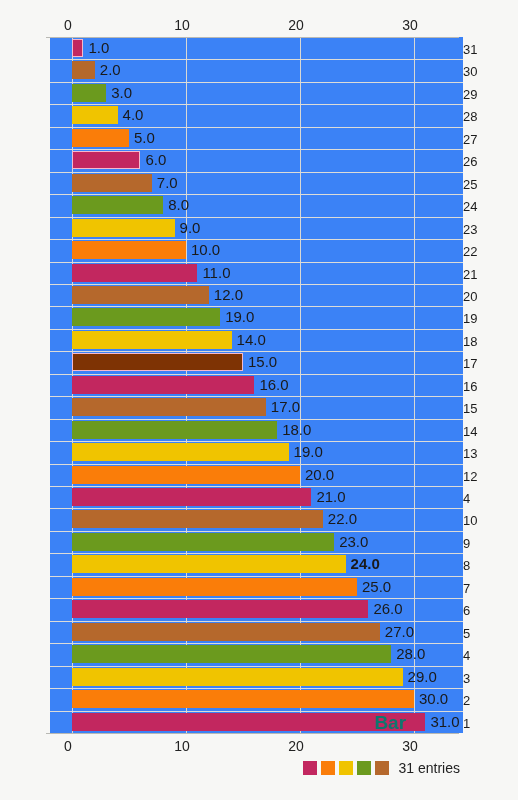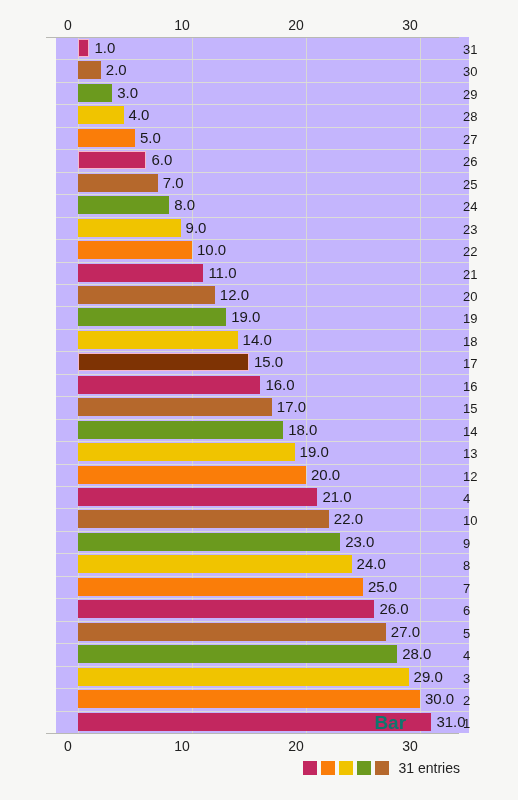--- a/index.html
+++ b/index.html
@@ -19,25 +19,25 @@
   #chart-root {
     position: absolute;
     left: 0; top: 0;
     width: 518px; height: 800px;
     background: #f7f7f5;
   }
 
   
   #plot-area {
     position: absolute;
-    left: 56px;
+    left: 50px;
     top: 37px;
     width: 413px;
     height: 696px;
-    background: #c4b5fd;
+    background: #3b82f6;
     box-sizing: border-box;
   }
 
   
   .vgrid {
     position: absolute;
     top: 0;
     width: 1px;
     height: 696px;
     background: #d8d8d4;
@@ -278,21 +278,21 @@
       <div class="bar-row" style="top: 471.484px;">
         <div class="bar" style="width: 250.8px; background: rgb(181, 104, 44);"></div>
         <div class="bar-value" style="left: 272.8px;">22.0</div>
       </div>
       <div class="bar-row" style="top: 493.935px;">
         <div class="bar" style="width: 262.2px; background: rgb(107, 154, 30);"></div>
         <div class="bar-value" style="left: 284.2px;">23.0</div>
       </div>
       <div class="bar-row" style="top: 516.387px;">
         <div class="bar" style="width: 273.6px; background: rgb(240, 196, 0);"></div>
-        <div class="bar-value" style="left: 295.6px;">24.0</div>
+        <div class="bar-value" style="left: 295.6px; font-weight: bold;">24.0</div>
       </div>
       <div class="bar-row" style="top: 538.839px;">
         <div class="bar" style="width: 285px; background: rgb(250, 125, 9);"></div>
         <div class="bar-value" style="left: 307px;">25.0</div>
       </div>
       <div class="bar-row" style="top: 561.29px;">
         <div class="bar" style="width: 296.4px; background: rgb(194, 39, 95);"></div>
         <div class="bar-value" style="left: 318.4px;">26.0</div>
       </div>
       <div class="bar-row" style="top: 583.742px;">

